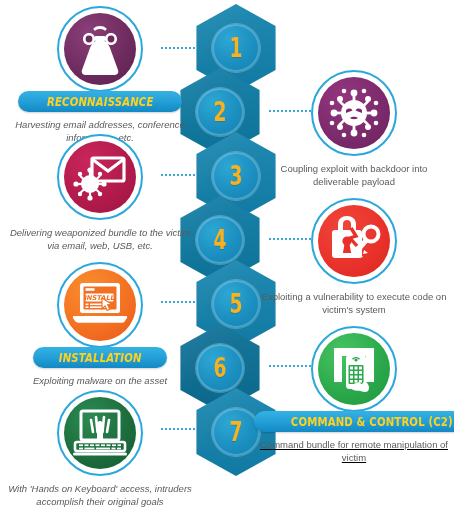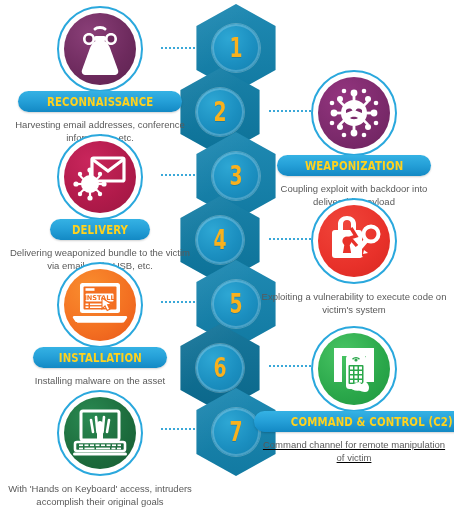--- a/index.html
+++ b/index.html
@@ -43,21 +43,21 @@
     font-weight:bold;
     font-size:26px;
     letter-spacing:-1px;
     line-height:1;
     transform:scaleX(.72);
     text-shadow:0 1px 0 rgba(0,0,0,.15);
   }
 
   
   .node{position:absolute;width:200px;text-align:center;}
-  .node.left{left:0px;}
+  .node.left{left:0px;font-style:italic;}
   .node.right{left:254px;}
 
   .iconring{
     position:relative;
     width:86px;height:86px;
     margin:0 auto;
     border-radius:50%;
     border:2px solid #2aa8dd;
     box-sizing:border-box;
     padding:5px;
@@ -238,25 +238,20 @@
             <rect x="38" y="15" width="2.6" height="8" transform="rotate(45 39 19)"></rect>
             <rect x="15" y="33" width="2.6" height="8" transform="rotate(45 16 37)"></rect>
             <rect x="38" y="33" width="2.6" height="8" transform="rotate(-45 39 37)"></rect>
           </g>
           <path d="M20 25c2.5-2 5-2 6.5 0.5L20 28z" fill="#7b2a6b"></path>
           <path d="M36 25c-2.5-2-5-2-6.5 0.5L36 28z" fill="#7b2a6b"></path>
           <path d="M24 33c2-1.6 6-1.6 8 0-2 1.6-6 1.6-8 0z" fill="#7b2a6b"></path>
         </svg>
       </div>
     </div>
-    <div class="pillrow">
-      <div class="pill">
-          <span>WEAPONIZATION</span>
-        </div>
-    </div>
     <div class="desc">Coupling exploit with backdoor into deliverable payload</div>
   </div>
 
   <div class="node left" style="top:134px;">
     <div class="iconring">
       <div class="iconcircle" style="background:radial-gradient(circle at 35% 28%, #c9265c 0%, #b01a4a 60%, #9c1742 100%);">
         <svg width="56" height="54" viewBox="0 0 56 54">
           <g fill="none" stroke="#fff" stroke-width="3.2">
             <rect x="20" y="8" width="32" height="23" rx="1.5"></rect>
             <path d="M20 9l16 12 16-12"></path>
@@ -276,25 +271,20 @@
             <rect x="6" y="32.9" width="6" height="2.2"></rect>
               <rect x="24" y="32.9" width="6" height="2.2"></rect>
             <rect x="9.2" y="25" width="2" height="6" transform="rotate(-45 10 28)"></rect>
             <rect x="24.8" y="25" width="2" height="6" transform="rotate(45 26 28)"></rect>
             <rect x="9.2" y="38" width="2" height="6" transform="rotate(45 10 41)"></rect>
             <rect x="24.8" y="38" width="2" height="6" transform="rotate(-45 26 41)"></rect>
           </g>
         </svg>
       </div>
     </div>
-    <div class="pillrow">
-      <div class="pill">
-          <span>DELIVERY</span>
-        </div>
-    </div>
     <div class="desc">Delivering weaponized bundle to the victim via email, web, USB, etc.</div>
   </div>
 
   <div class="node right" style="top:198px;">
     <div class="iconring">
       <div class="iconcircle" style="background:radial-gradient(circle at 35% 28%, #f0453a 0%, #e8312a 60%, #d72820 100%);">
         <svg width="56" height="54" viewBox="0 0 56 54">
           <path d="M12 10c0-5 4-8 9-8s9 3 9 8v6h-5v-6c0-2.4-1.8-4-4-4s-4 1.6-4 4v6h-5z" fill="#fff"></path>
           <rect x="6" y="16" width="30" height="28" rx="3" fill="#fff"></rect>
           <circle cx="21" cy="27" r="4.6" fill="#e8312a"></circle>
@@ -328,21 +318,21 @@
           <path d="M31 18l0 11 3-3 2.2 4.6 2.6-1.3-2.2-4.5 4.2-0.6z" fill="#fff" stroke="#f36f21" stroke-width="1.1"></path>
           <path d="M3 36h52c1 0 1.6 1 1 2l-2.4 3.6c-.5.8-1.4 1.2-2.4 1.2H6.8c-1 0-1.9-.4-2.4-1.2L2 38c-.6-1 0-2 1-2z" fill="#fff"></path>
         </svg>
       </div>
     </div>
     <div class="pillrow">
       <div class="pill">
           <span>INSTALLATION</span>
         </div>
     </div>
-    <div class="desc">Installing malware on the asset</div>
+    <div class="desc">Exploiting malware on the asset</div>
   </div>
 
   <div class="node right" style="top:326px;text-decoration:underline;">
     <div class="iconring">
       <div class="iconcircle" style="background:radial-gradient(circle at 35% 28%, #48c463 0%, #2aa74a 60%, #1f9640 100%);">
         <svg width="52" height="52" viewBox="0 0 52 52">
           <path d="M6 5h40v34h-8V13H14v26H6z" fill="#fff"></path>
           <rect x="6" y="5" width="40" height="8" fill="#fff"></rect>
           <rect x="18" y="12" width="20" height="34" rx="3.5" fill="#fff"></rect>
           <rect x="20.5" y="22" width="15" height="19" rx="1" fill="#2aa74a"></rect>
@@ -365,21 +355,21 @@
           <path d="M37 38c4 3 5 7 3 10-2 2-7 1-11-2" fill="#fff"></path>
           <path d="M20 43c3 4 9 6 14 4l3-3-6-5z" fill="#fff"></path>
         </svg>
       </div>
     </div>
     <div class="pillrow">
       <div class="pill">
           <span>COMMAND &amp; CONTROL (C2)</span>
         </div>
     </div>
-    <div class="desc">Command channel for remote manipulation of victim</div>
+    <div class="desc">Command bundle for remote manipulation of victim</div>
   </div>
 
   <div class="node left" style="top:390px;">
     <div class="iconring">
       <div class="iconcircle" style="background:radial-gradient(circle at 35% 28%, #2a8a52 0%, #1c6b3c 60%, #175c33 100%);">
         <svg width="58" height="50" viewBox="0 0 58 50">
           <rect x="10" y="3" width="38" height="29" rx="2" fill="none" stroke="#fff" stroke-width="3"></rect>
           <path d="M20 12l2 12M25 9l1.5 15M33 9l-1.5 15M38 12l-2 12" stroke="#fff" stroke-width="2.6" stroke-linecap="round"></path>
           <path d="M26 16c0-1.6 1.3-3 3-3s3 1.4 3 3v16h-6z" fill="#fff"></path>
           <rect x="4" y="34" width="50" height="9" rx="2" fill="none" stroke="#fff" stroke-width="2.6"></rect>

